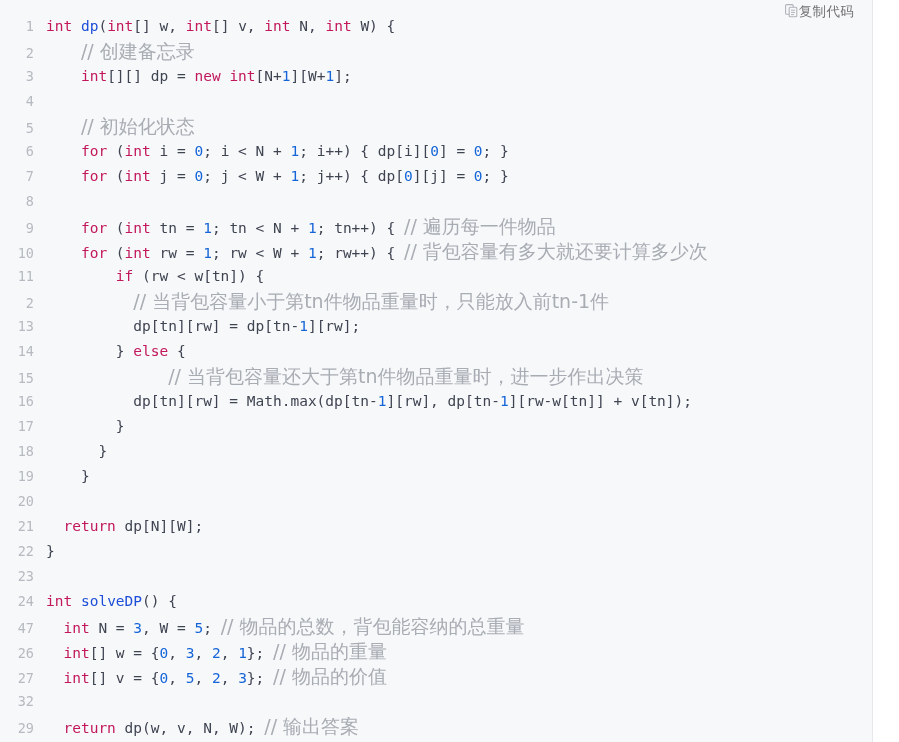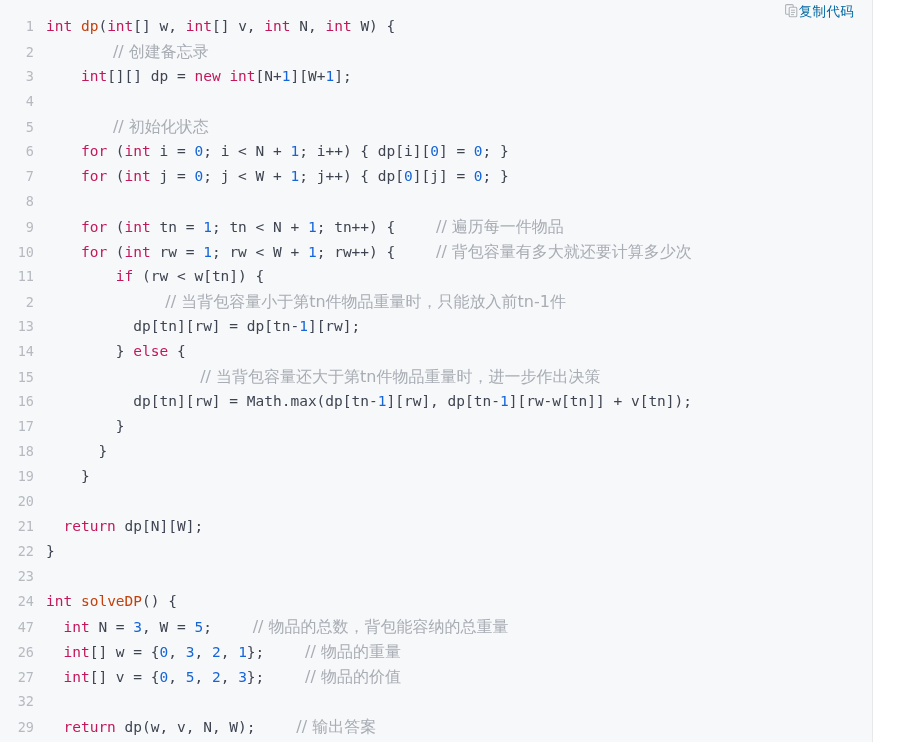--- a/index.html
+++ b/index.html
@@ -36,21 +36,21 @@
 
   
   #copy-code {
     position: absolute;
     right: 18px;
     top: 0px;
     height: 22px;
     display: flex;
     align-items: center;
     gap: 1px;
-    color: #0369a1;
+    color: #737373;
     font-size: 13.5px;
     line-height: 22px;
     cursor: pointer;
     user-select: none;
     z-index: 5;
   }
   #copy-code .copy-icon {
     display: inline-block;
     width: 13px;
     height: 14px;
@@ -94,28 +94,27 @@
 
   .code-text {
     flex: 1 1 auto;
     color: #3f4451;
     white-space: pre;
     overflow: hidden;
   }
 
   
   .tok-kw   { color: #c2185b; text-align: right; }           
-  .tok-fn   { color: #c2410c; }           
+  .tok-fn   { color: #1d4ed8; }           
   .tok-num  { color: #1565d8; }           
   .tok-cmt  { color: #a8acb3; }           
   .tok-pl   { color: #3f4451; }           
   .tok-cmt-cjk {
     font-family: "DejaVu Sans", "Liberation Sans", sans-serif;
-    font-size: 16px;
-    margin-left: 32px;
+    font-size: 19px;
   }
 </style>
 </head>
 <body>
 
 <div id="root">
 
   <div id="code-card">
 
     <div id="copy-code">

